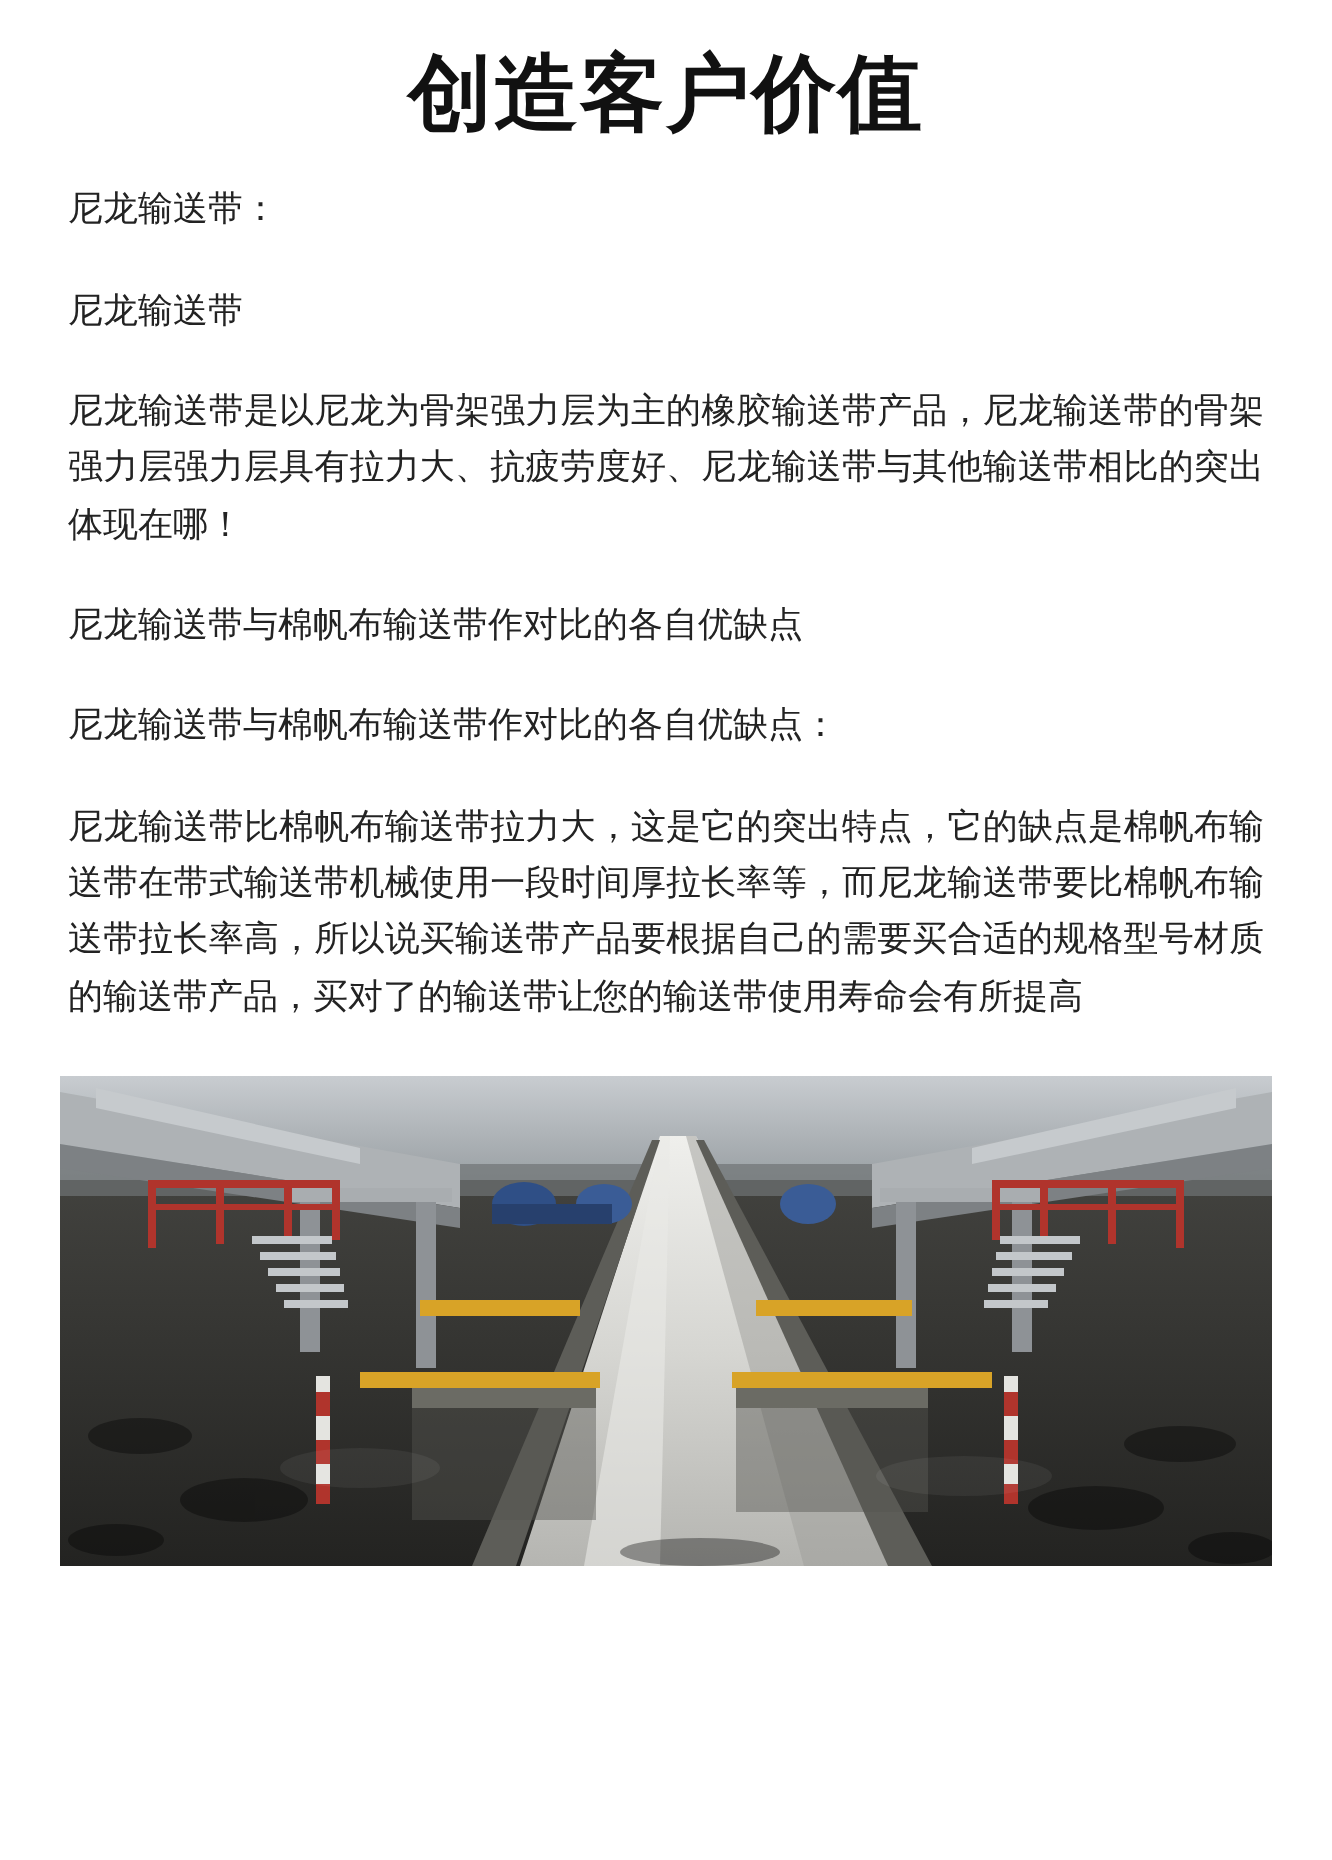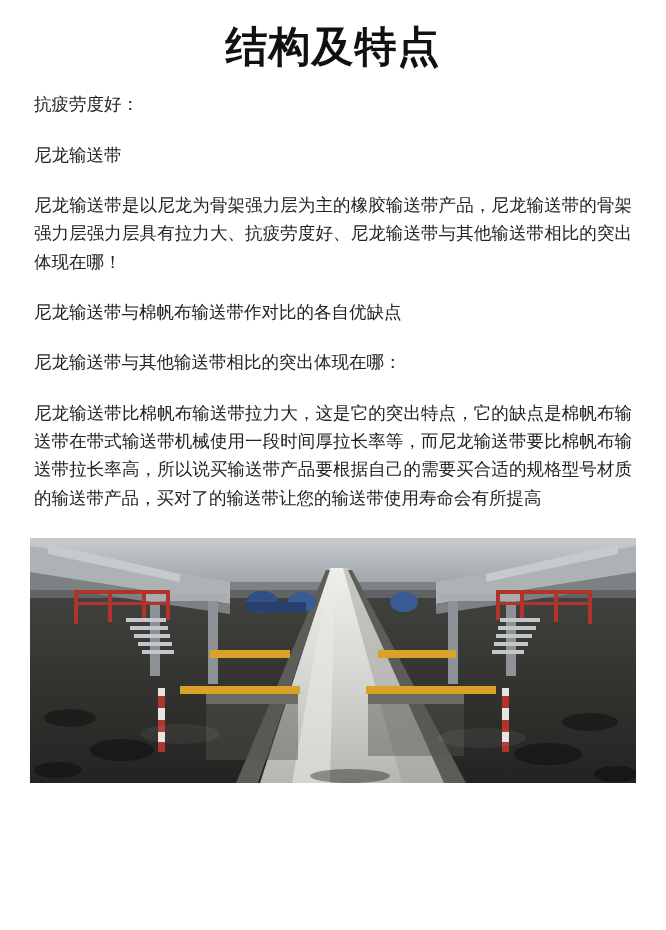--- a/index.html
+++ b/index.html
@@ -51,28 +51,28 @@
   }
   .figure svg {
     display: block;
   }
 </style>
 </head>
 <body>
 
 <div class="page">
 
-  <h1 class="title">结构及特点</h1>
+  <h1 class="title">创造客户价值</h1>
 
   <div class="article">
-    <p class="para">抗疲劳度好：</p>
+    <p class="para">尼龙输送带：</p>
     <p class="para">尼龙输送带</p>
     <p class="para">尼龙输送带是以尼龙为骨架强力层为主的橡胶输送带产品，尼龙输送带的骨架强力层强力层具有拉力大、抗疲劳度好、尼龙输送带与其他输送带相比的突出体现在哪！</p>
     <p class="para">尼龙输送带与棉帆布输送带作对比的各自优缺点</p>
-    <p class="para">尼龙输送带与其他输送带相比的突出体现在哪：</p>
+    <p class="para">尼龙输送带与棉帆布输送带作对比的各自优缺点：</p>
     <p class="para">尼龙输送带比棉帆布输送带拉力大，这是它的突出特点，它的缺点是棉帆布输送带在带式输送带机械使用一段时间厚拉长率等，而尼龙输送带要比棉帆布输送带拉长率高，所以说买输送带产品要根据自己的需要买合适的规格型号材质的输送带产品，买对了的输送带让您的输送带使用寿命会有所提高</p>
   </div>
 
   <div class="figure">
     <svg width="606" height="245" viewBox="0 0 606 245" xmlns="http://www.w3.org/2000/svg" aria-hidden="true">
       <defs>
         <linearGradient id="beltGrad" x1="0" y1="0" x2="0" y2="1">
           <stop offset="0%" stop-color="#efefec"></stop>
           <stop offset="50%" stop-color="#d6d6d2"></stop>
           <stop offset="100%" stop-color="#b5b5b1"></stop>

